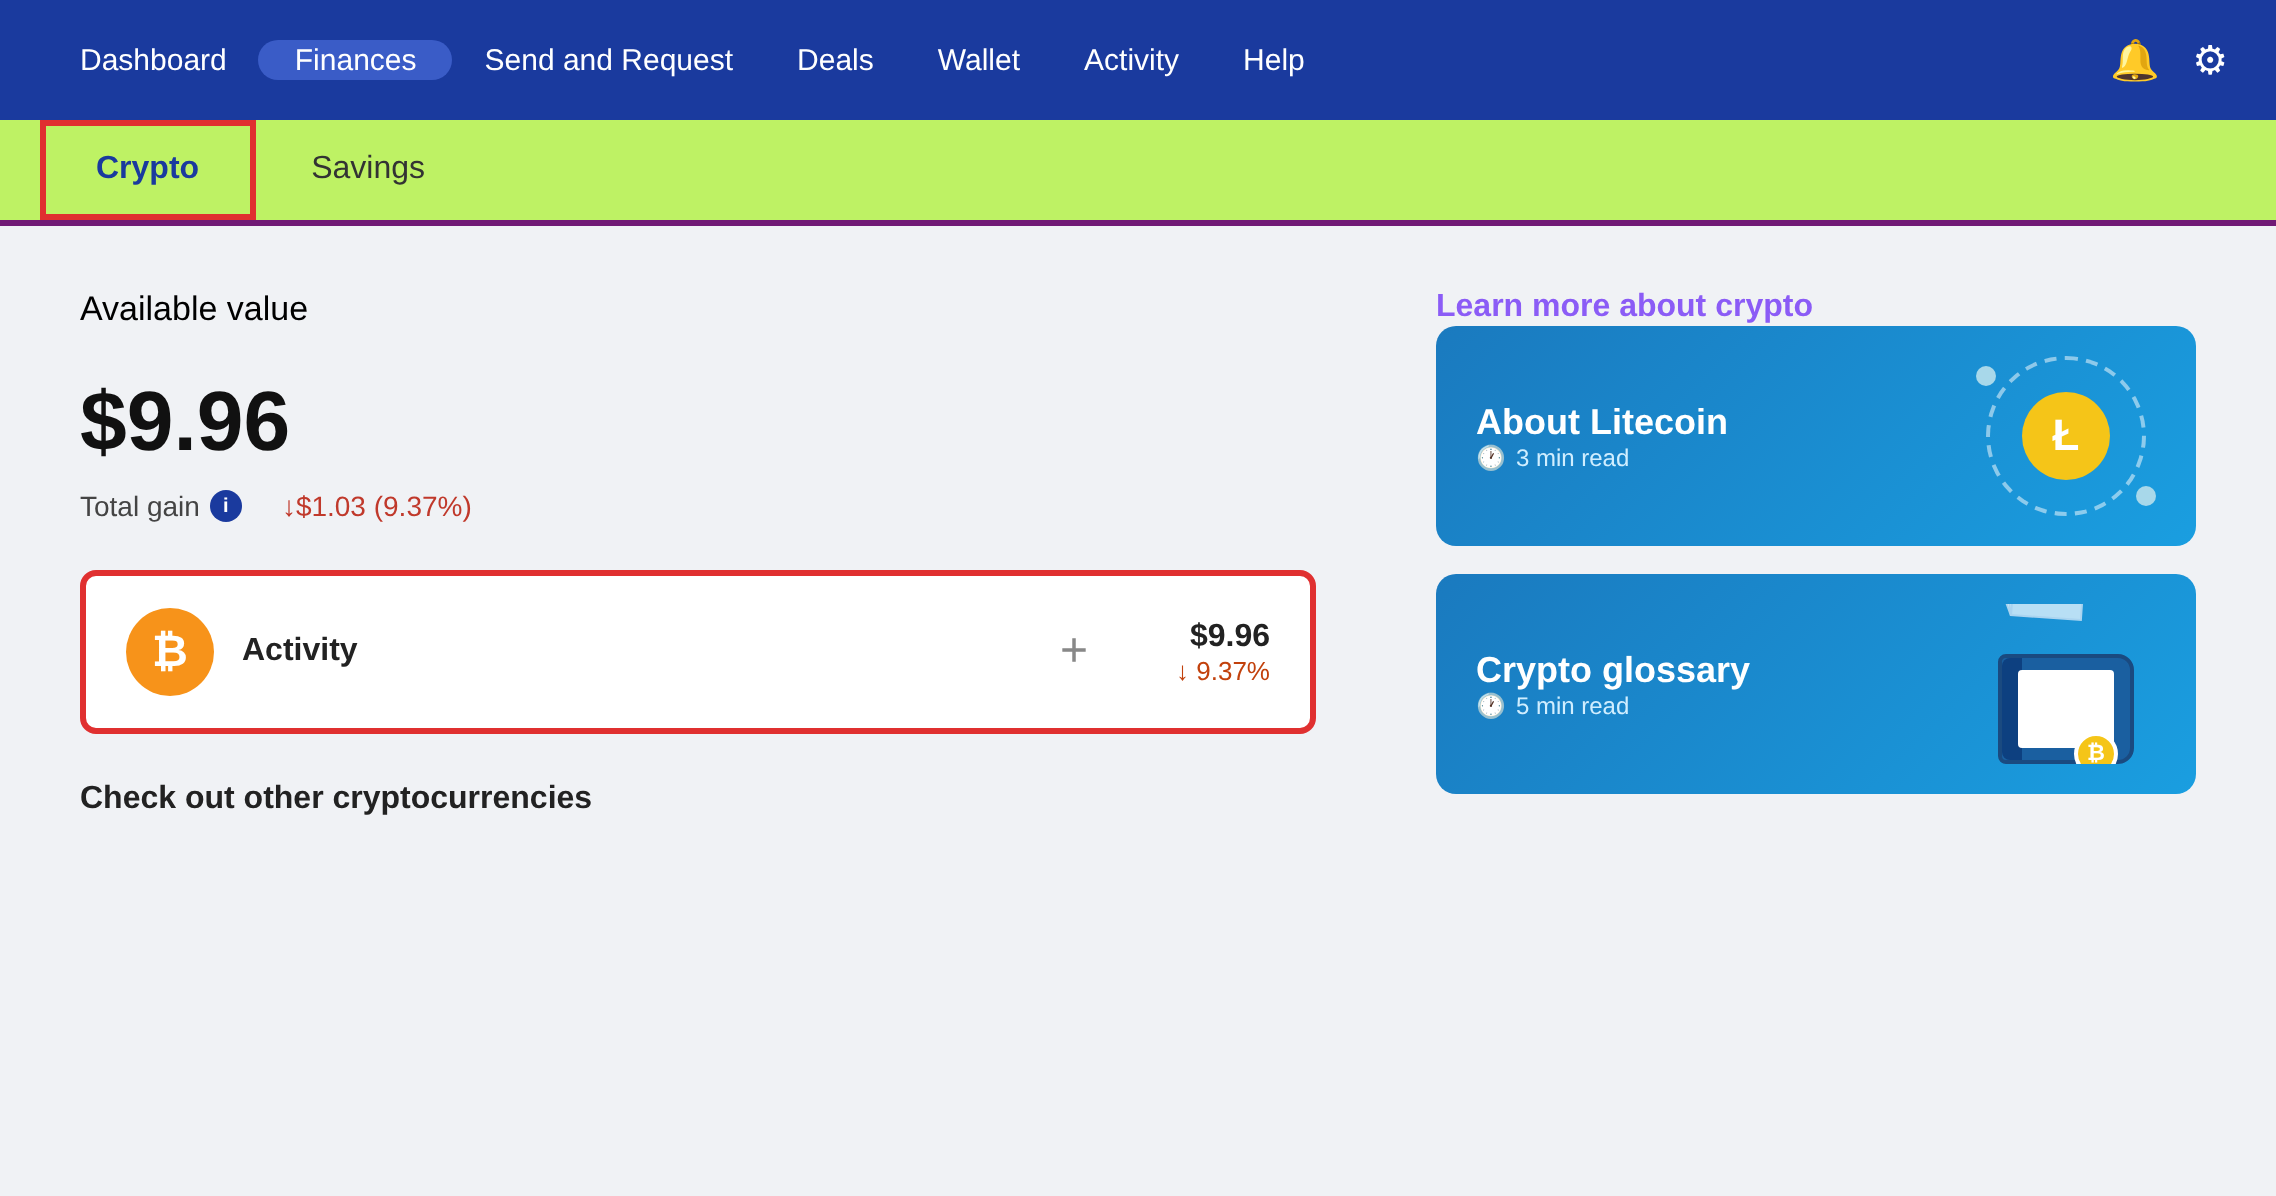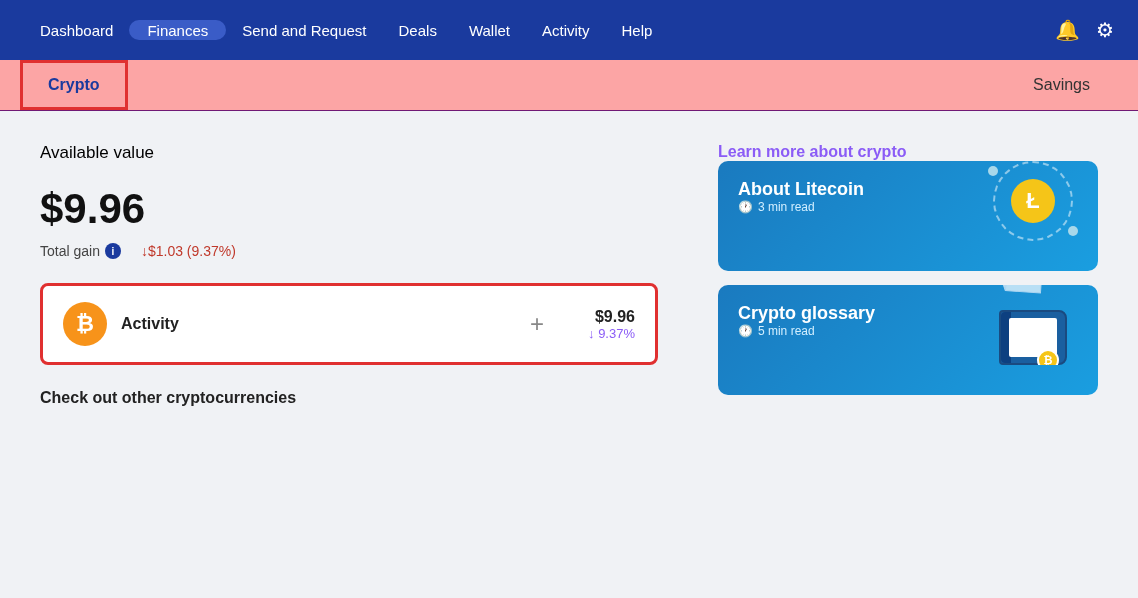--- a/index.html
+++ b/index.html
@@ -35,24 +35,24 @@
     .nav-icon-btn {
       color: #fff;
       font-size: 20px;
       cursor: pointer;
       background: none;
       border: none;
     }
 
     
     .subnav {
-      background: #fca5a5;
-      display: flex;
-      justify-content: space-between;
-      border-bottom: 1px solid #701a75;
+      background: #bef264;
+      display: flex;
+      justify-content: flex-start;
+      border-bottom: 3px solid #701a75;
       padding: 0 20px;
       gap: 0;
     }
     .subnav-item {
       font-size: 16px;
       color: #333;
       padding: 16px 28px;
       cursor: pointer;
       position: relative;
     }
@@ -155,21 +155,21 @@
     }
     .btc-value-col {
       text-align: right;
     }
     .btc-usd {
       font-size: 16px;
       font-weight: 600;
       color: #222;
     }
     .btc-pct {
-      color: #8b5cf6;
+      color: #c2410c;
       font-size: 13px;
     }
 
     .check-other {
       font-size: 16px;
       font-weight: 600;
       color: #222;
       margin-top: 4px;
     }
 
@@ -183,21 +183,21 @@
       font-weight: 600;
       color: #8b5cf6;
     }
 
     
     .info-card {
       border-radius: 10px;
       overflow: hidden;
       margin-bottom: 14px;
       display: flex;
-      align-items: flex-start;
+      align-items: center;
       height: 110px;
       cursor: pointer;
     }
     .info-card-blue {
       background: linear-gradient(135deg, #1a7abf, #1a9ee0);
     }
     .info-card-content {
       flex: 1;
       padding: 18px 20px;
       display: flex;

